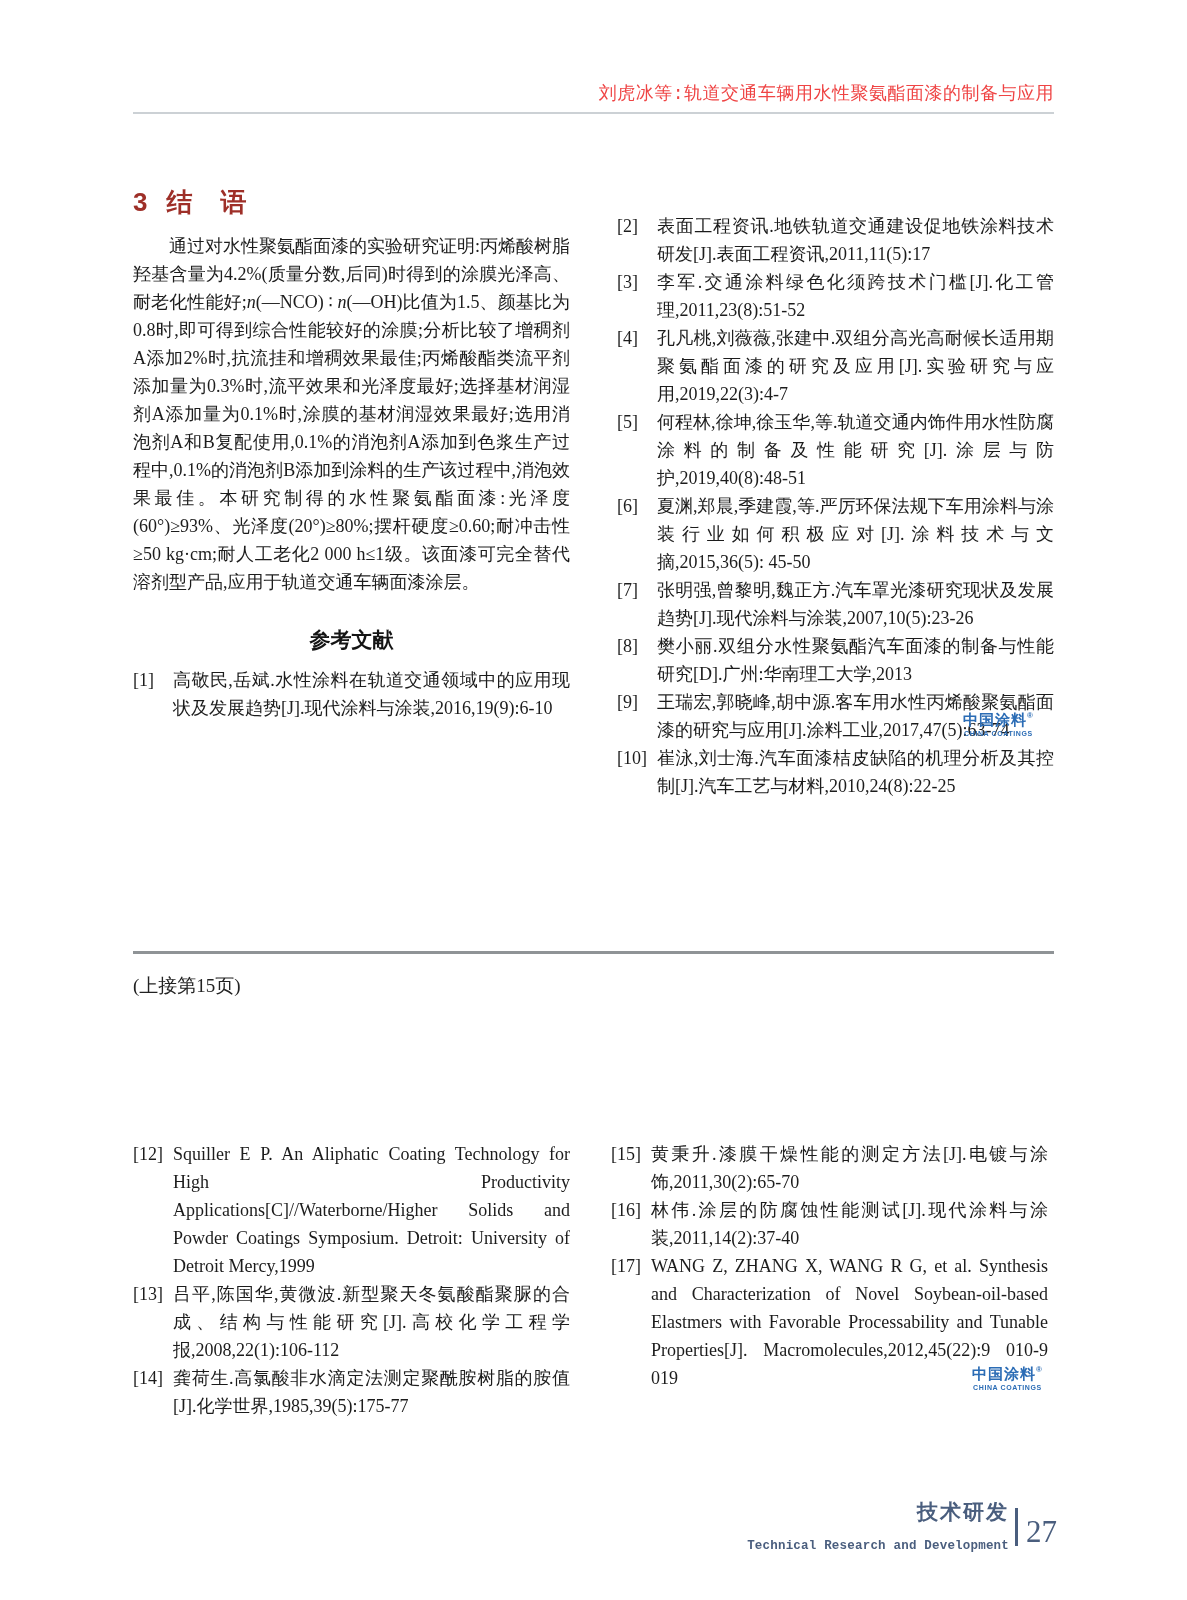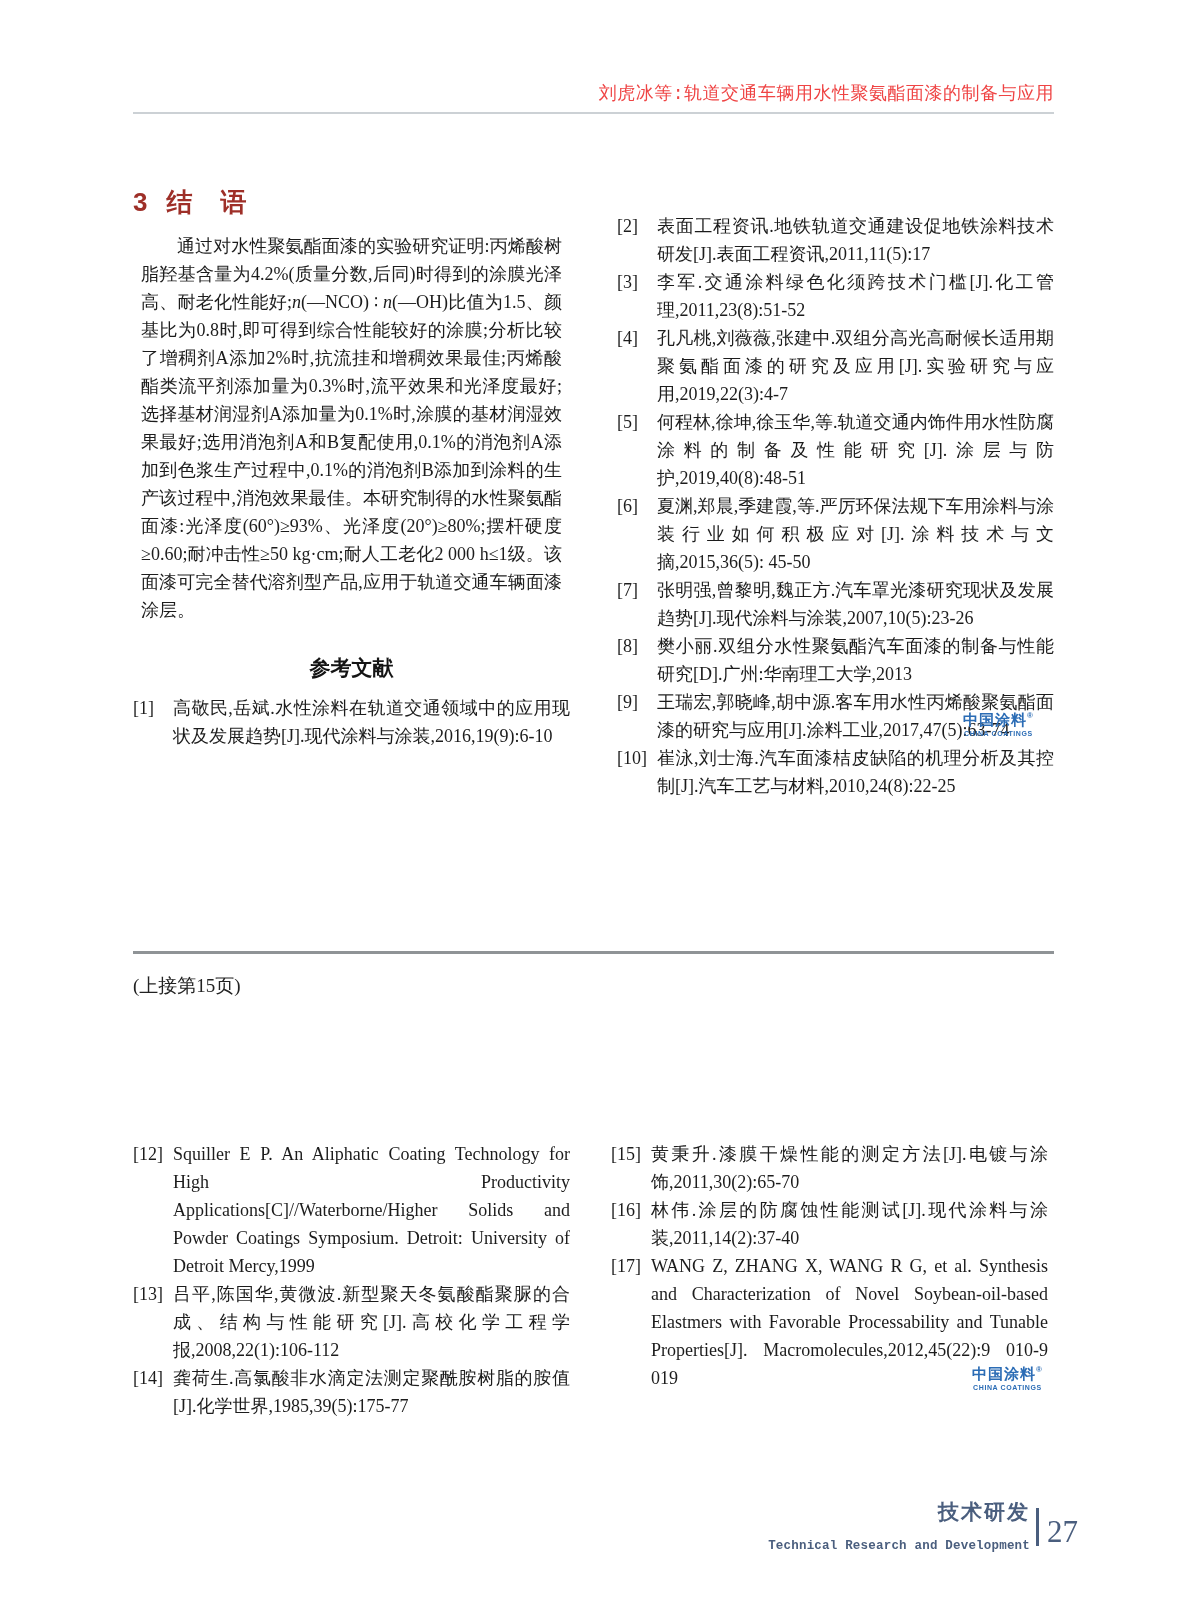--- a/index.html
+++ b/index.html
@@ -29,21 +29,21 @@
   .col{width:437px;}
   .right-col{padding-top:26px;}
   h2.section-heading{
     margin:0 0 14px 0;
     font-family:"Liberation Sans",sans-serif;
     font-size:26px;line-height:32px;font-weight:bold;
     color:#9e2f28;letter-spacing:1px;
   }
   .section-number{margin-right:18px;}
   p.body-para{
-    margin:8px;font-size:18px;line-height:28px;
+    margin:0;font-size:18px;line-height:28px;
     text-align:justify;text-indent:2em;color:#1c1c1c;
   }
   .var{font-style:italic;font-family:"Liberation Serif",serif;}
   .refs-heading{
     margin:30px 0 12px 0;text-align:center;
     font-family:"Liberation Sans",sans-serif;
     font-weight:bold;font-size:21px;line-height:28px;color:#141414;
   }
   ul.refs{list-style:none;margin:0;padding:0;font-size:18px;line-height:28px;color:#1c1c1c;}
   ul.refs li{display:flex;}
@@ -68,21 +68,21 @@
     position:absolute;top:972px;left:133px;
     font-size:19px;line-height:28px;color:#222;
   }
   
   .bottom-section{
     position:absolute;top:1140px;left:133px;width:921px;
     display:flex;gap:41px;
   }
   
   .footer{
-    position:absolute;top:1501px;right:109px;
+    position:absolute;top:1501px;right:130px;
     display:flex;align-items:center;color:#4a5e7e;
   }
   .footer-labels{text-align:right;}
   .footer-cn{
     font-family:"Liberation Sans",sans-serif;font-weight:bold;
     font-size:21px;line-height:22px;letter-spacing:2px;
   }
   .footer-en{
     font-family:Liberation Mono, monospace;font-weight:bold;
     font-size:12.5px;line-height:14px;margin-top:16px;letter-spacing:0.2px;

